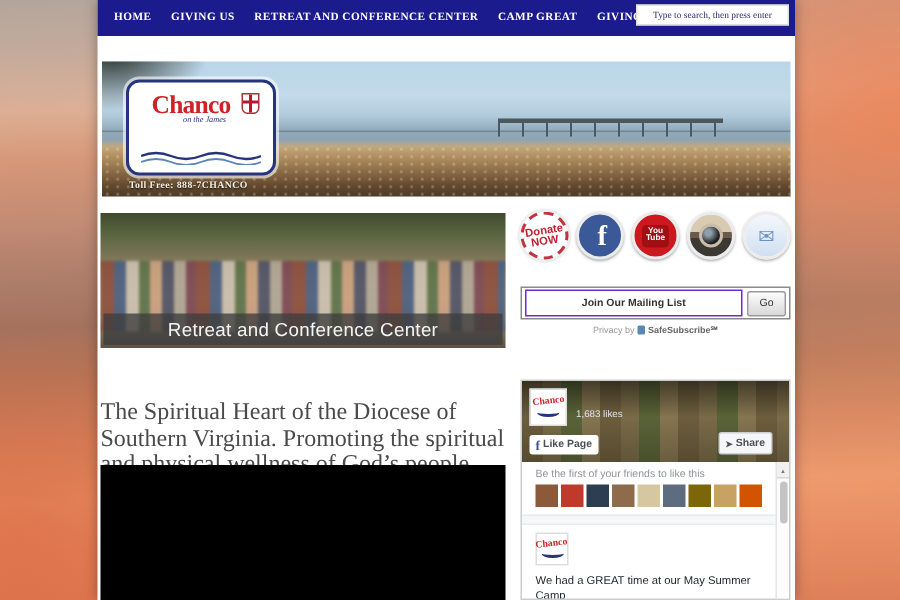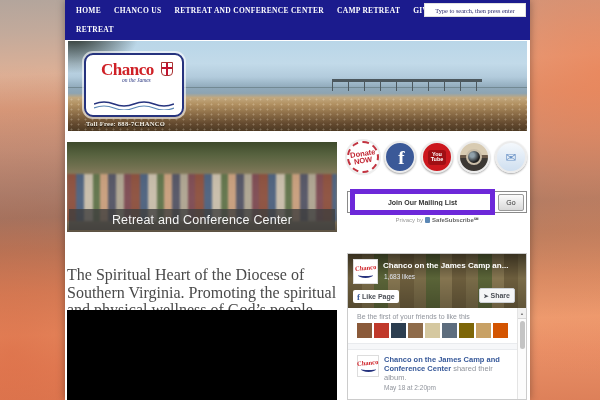--- a/index.html
+++ b/index.html
@@ -6,21 +6,21 @@
   body{
     width:600px;height:400px;overflow:hidden;position:relative;
     font-family:"Liberation Serif",serif;
     background:
       radial-gradient(circle at 100% 18%, rgba(238,128,82,.75), rgba(238,128,82,0) 45%),
       radial-gradient(circle at 2% 88%, rgba(214,96,58,.6), rgba(214,96,58,0) 42%),
       linear-gradient(178deg,#b3a59c 0%,#c3aa9b 8%,#ddb096 18%,#d69c7e 26%,#bd9480 36%,#9d8579 46%,#8f7a6e 52%,#a87d64 60%,#d28d67 70%,#ee9e72 80%,#e98f66 88%,#dd8059 100%);
   }
   .page{position:absolute;left:65px;top:0;width:465px;height:400px;background:#fff;box-shadow:0 0 8px rgba(0,0,0,.35);}
   
-  .navbar{position:absolute;top:0;left:0;right:0;height:40px;background:#1b1b8d;}
+  .navbar{position:absolute;top:0;left:0;right:0;height:24px;background:#1b1b8d;}
   .nav-row{position:absolute;left:11px;top:6px;display:flex;gap:13px;}
   .nav-row2{top:25px;}
   .nav-item{color:#fff;font-weight:bold;font-size:7.5px;letter-spacing:.3px;white-space:nowrap;cursor:pointer;}
   .search-input{position:absolute;top:3px;right:4px;width:100px;height:12px;border:1px solid #e0e0e0;background:#fff;
     font-size:6.3px;font-family:"Liberation Serif",serif;text-align:center;padding:0;box-sizing:content-box;}
   .search-input::placeholder{color:#2a2a6e;opacity:1;}
   
   .banner{position:absolute;top:41px;left:3px;right:3px;height:90px;overflow:hidden;
     background:linear-gradient(180deg,#b9d6e8 0%,#c2dae9 25%,#b2cbdc 40%,#9db7c8 47%,#90a9ba 52%,#8da4b2 58%,#c2a87e 63%,#b29162 70%,#8f7049 80%,#63492e 92%,#4d3a24 100%);}
   .banner::before{content:"";position:absolute;left:-18px;top:-22px;width:95px;height:58px;
@@ -65,21 +65,21 @@
   .yt-c{background:#cc181e;}
   .yt-box{background:#a00f14;border-radius:3px;padding:2px 3px;text-align:center;}
   .yt-box span{display:block;color:#fff;font-family:"Liberation Sans",sans-serif;font-weight:bold;font-size:5.5px;line-height:5.5px;}
   .ig-c{background:linear-gradient(180deg,#d8cbb2 0 42%,#6b5a4a 42% 55%,#3c3834 55% 100%);}
   .ig-lens{width:12px;height:12px;border-radius:50%;border:2px solid #c9bda8;
     background:radial-gradient(circle at 35% 35%,#8fa0aa 0 2px,#1f1f1f 65%);}
   .mail-c{background:linear-gradient(#f4f8fc,#cfdff0);}
   .mail-c span{color:#6b93c6;font-size:13px;line-height:13px;}
   .mailing{position:absolute;left:282px;top:191px;width:180px;height:22px;border:1px solid #8a8a8a;background:#fff;
     box-sizing:border-box;display:flex;align-items:center;padding:2px;gap:3px;}
-  .mailing input{flex:1;height:14px;border:5px solid #6d28d9;font-family:"Liberation Sans",sans-serif;
+  .mailing input{flex:1;height:14px;border:1px solid #6d28d9;font-family:"Liberation Sans",sans-serif;
     font-weight:bold;font-size:7px;text-align:center;color:#333;min-width:0;}
   .mailing input::placeholder{color:#333;opacity:1;}
   .go-btn{width:26px;height:17px;background:linear-gradient(#fcfcfc,#d9d9d9);border:1px solid #9a9a9a;border-radius:2px;
     font-family:"Liberation Sans",sans-serif;font-size:7px;color:#333;cursor:pointer;}
   .privacy{position:absolute;left:282px;top:216px;width:180px;text-align:center;
     font-family:"Liberation Sans",sans-serif;font-size:6px;color:#999;}
   .privacy .lock{display:inline-block;width:5px;height:6px;background:#5b87b5;border-radius:1px;margin:0 2px;vertical-align:middle;}
   .privacy b{color:#666;}
   .news-heading{position:absolute;left:282px;top:225px;width:180px;height:21px;box-sizing:border-box;
     background:linear-gradient(90deg,#131370 0%,#2e2e8e 35%,#8d9ac6 72%,#dfe4f0 100%);
@@ -128,23 +128,23 @@
   .scroll-thumb{width:5px;height:28px;background:#c4c4c4;border-radius:3px;margin:2px auto 0;cursor:pointer;}
 </style>
 </head>
 <body>
 
 <div class="page">
 
   <nav class="navbar">
     <div class="nav-row">
       <span class="nav-item">HOME</span>
-      <span class="nav-item">CHANCO US</span>
+      <span class="nav-item">GIVING US</span>
       <span class="nav-item">RETREAT AND CONFERENCE CENTER</span>
-      <span class="nav-item">CAMP RETREAT</span>
+      <span class="nav-item">CAMP GREAT</span>
       <span class="nav-item">GIVING</span>
       <span class="nav-item">NEWS</span>
     </div>
     <div class="nav-row nav-row2">
       <span class="nav-item">RETREAT</span>
     </div>
     <input class="search-input" type="text" placeholder="Type to search, then press enter" style="">
   </nav>
 
   <div class="banner">
@@ -202,21 +202,20 @@
     <span>Privacy by</span><span class="lock"></span><b>SafeSubscribe℠</b>
   </div>
 
 
   <div class="fb-widget">
     <div class="fb-cover">
       <div class="fb-avatar">
         <span class="mini-name">Chanco</span>
         <span class="mini-wave"></span>
       </div>
-      <div class="fb-title">Chanco on the James Camp an...</div>
       <div class="fb-likes">1,683 likes</div>
       <div class="like-btn">
         <span class="f">f</span>
         <span>Like Page</span>
       </div>
       <div class="share-btn">
         <span class="arrow">➤</span>
         <span>Share</span>
       </div>
     </div>
@@ -232,25 +231,20 @@
       <div class="friend"></div>
       <div class="friend"></div>
     </div>
     <div class="fb-sep"></div>
     <div class="fb-post">
       <div class="post-head">
         <div class="post-avatar">
           <span class="mini-name">Chanco</span>
           <span class="mini-wave"></span>
         </div>
-        <div class="post-meta">
-          <span class="post-author">Chanco on the James Camp and Conference Center</span>
-          <span class="post-action">shared their album.</span>
-          <div class="post-date">May 18 at 2:20pm</div>
-        </div>
       </div>
       <div class="post-text">We had a GREAT time at our May Summer Camp</div>
 
     </div>
     <div class="fb-scroll">
       <div class="scroll-up">▲</div>
       <div class="scroll-thumb"></div>
     </div>
   </div>
 

